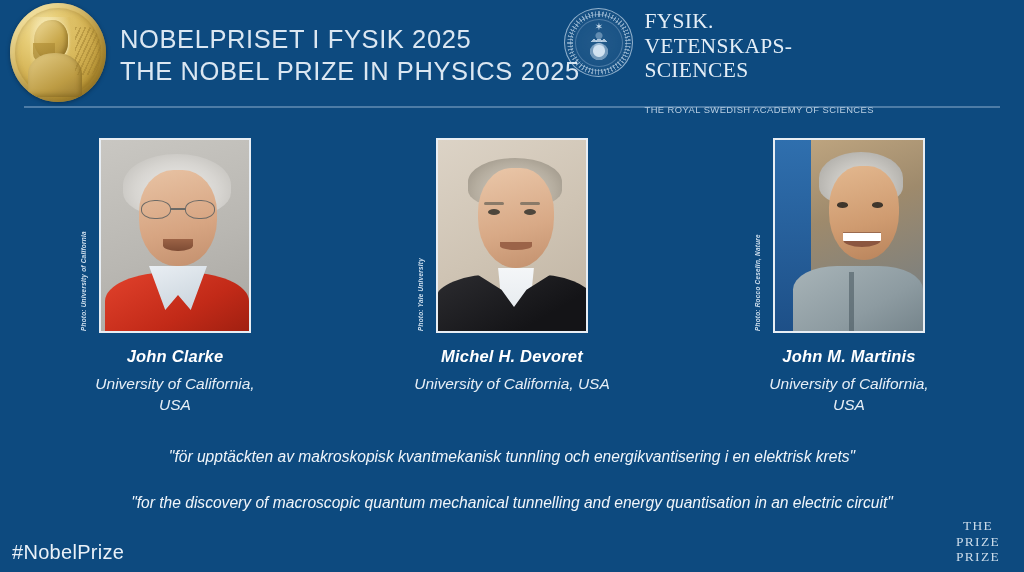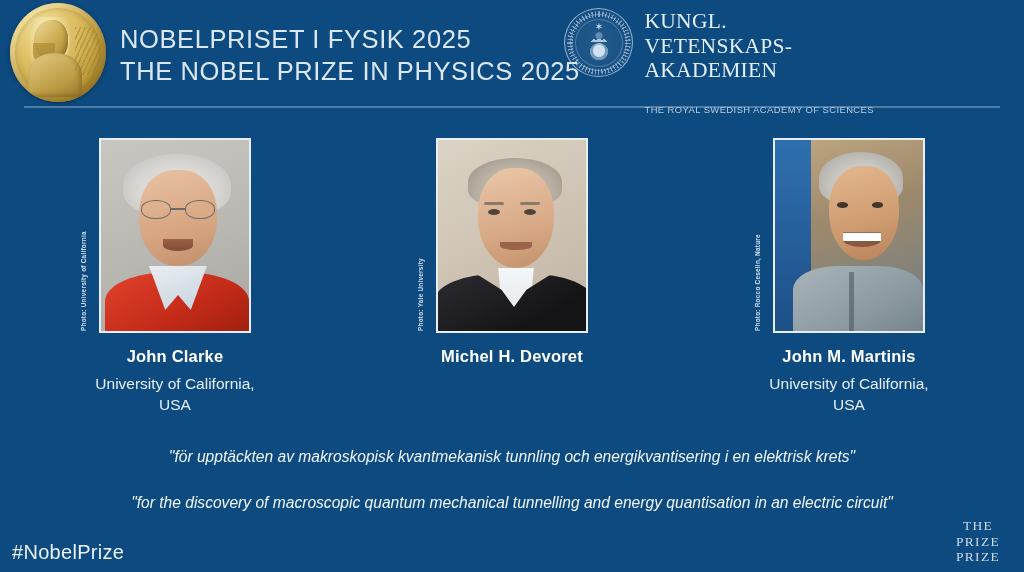--- a/index.html
+++ b/index.html
@@ -117,21 +117,21 @@
   }
 
   .divider {
     position:absolute; left:24px; top:106px; width:976px; height:1.6px;
     background:rgba(155,187,214,0.45);
   }
 
   
   .laureates {
     position:absolute; left:0; top:138px; width:1024px;
-    display:flex; justify-content:center; align-items:flex-start; gap:82px;
+    display:flex; justify-content:center; align-items:flex-start; gap:82px;font-style:italic;
   }
   .laureate { width:255px; display:flex; flex-direction:column; align-items:center; }
 
   .photo-wrap { position:relative; width:152px; height:195px; }
   .photo {
     position:absolute; left:0; top:0; width:152px; height:195px;
     border:2px solid #e8eef4; overflow:hidden;
   }
   .credit {
     position:absolute; left:-12px; bottom:2px;
@@ -243,23 +243,23 @@
   </div>
 
   <div class="academy">
     <div class="academy-seal">
       <div class="seal-ring-text"></div>
       <div class="seal-star">✶</div>
       <div class="seal-crown"></div>
       <div class="seal-lion"></div>
     </div>
     <div class="academy-text">
-      <div class="big">KUNGL.</div>
+      <div class="big">FYSIK.</div>
       <div class="big">VETENSKAPS-</div>
-      <div class="big">AKADEMIEN</div>
+      <div class="big">SCIENCES</div>
       <div class="small">THE ROYAL SWEDISH ACADEMY OF SCIENCES</div>
     </div>
   </div>
 
   <div class="divider"></div>
 </div>
 
 <div class="laureates">
 
   <div class="laureate">
@@ -295,20 +295,21 @@
         <div class="eye l"></div>
         <div class="eye r"></div>
         <div class="smile"></div>
         <div class="shirt"></div>
         <div class="sweater"></div>
       </div>
       <div class="credit">Photo: Yale University</div>
     </div>
     <div class="name">Michel H. Devoret</div>
     <div class="affil">
+      <div>University of California, USA</div>
     </div>
   </div>
 
   <div class="laureate">
     <div class="photo-wrap">
       <div class="photo p3">
         <div class="bg-blue"></div>
         <div class="hair"></div>
         <div class="face"></div>
         <div class="eye l"></div>

